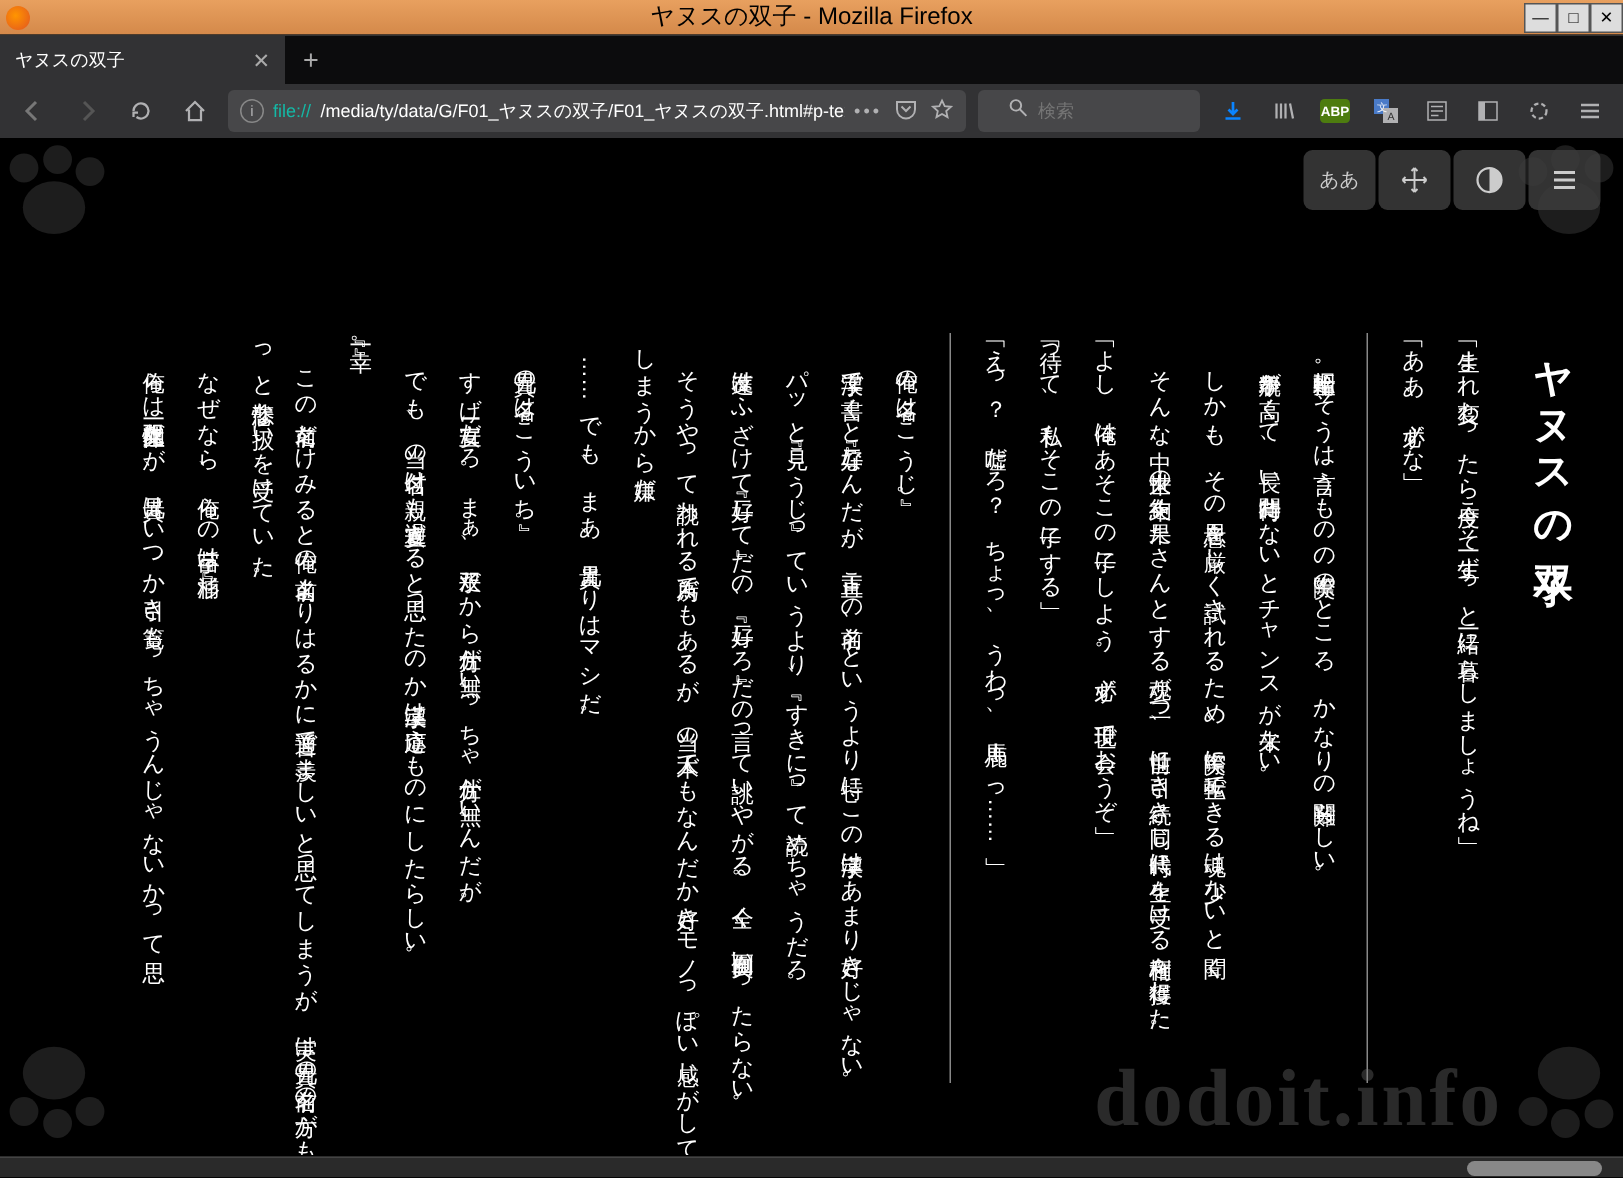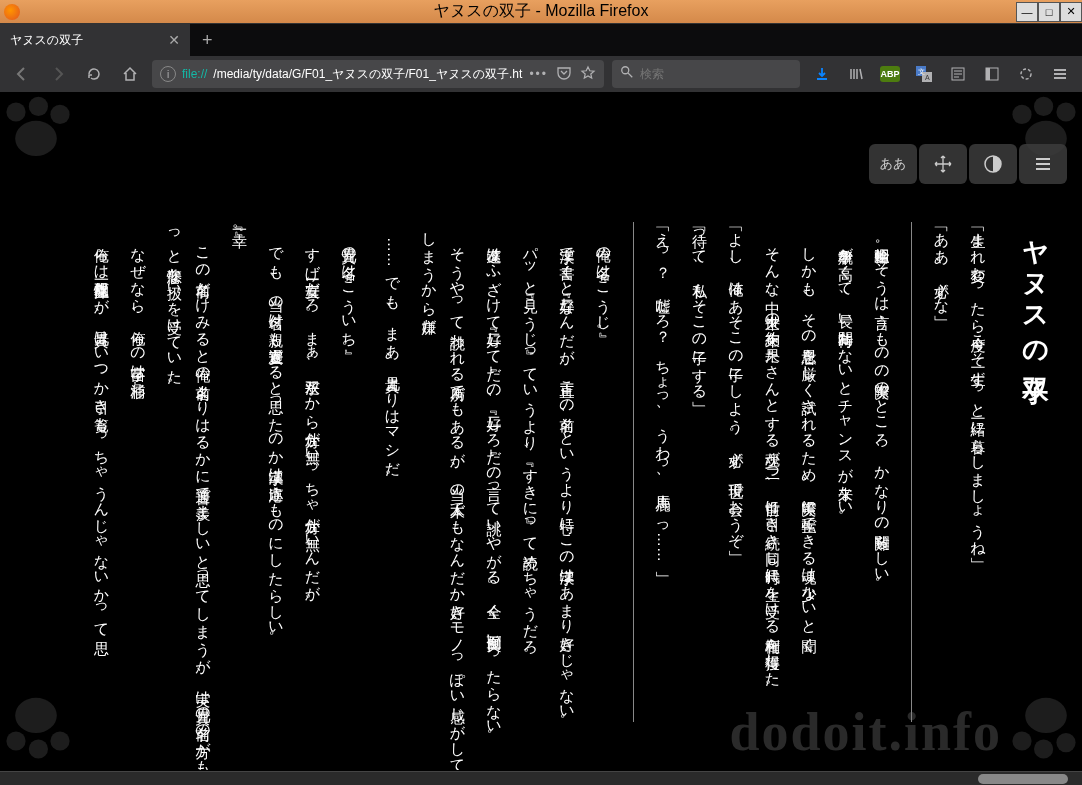--- a/index.html
+++ b/index.html
@@ -93,27 +93,27 @@
 .url-bar input {
   flex: 1;
   background: transparent;
   border: none;
   color: #fff;
   font-size: 12px;
   outline: none;
 }
 .url-actions { display: flex; gap: 8px; align-items: center; }
 .search-bar {
-  width: 188px;
+  width: 148px;
   height: 28px;
   background: #474749;
   border-radius: 4px;
   display: flex;
   align-items: center;
-  padding: 0 8px;
+  padding: 0 20px;
   gap: 6px;
 }
 .search-bar input {
   flex: 1;
   background: transparent;
   border: none;
   color: #fff;
   font-size: 12px;
   outline: none;
 }
@@ -148,21 +148,20 @@
   width: 48px;
   height: 40px;
   background: rgba(60,60,60,0.85);
   border-radius: 6px;
   display: flex;
   align-items: center;
   justify-content: center;
   color: #ccc;
   cursor: pointer;
   font-size: 16px;
-  margin-top: 44px;
 }
 .story-title {
   writing-mode: vertical-rl;
   position: absolute;
   top: 130px;
   right: 28px;
   color: #fff;
   font-size: 26px;
   font-weight: bold;
   letter-spacing: 4px;

